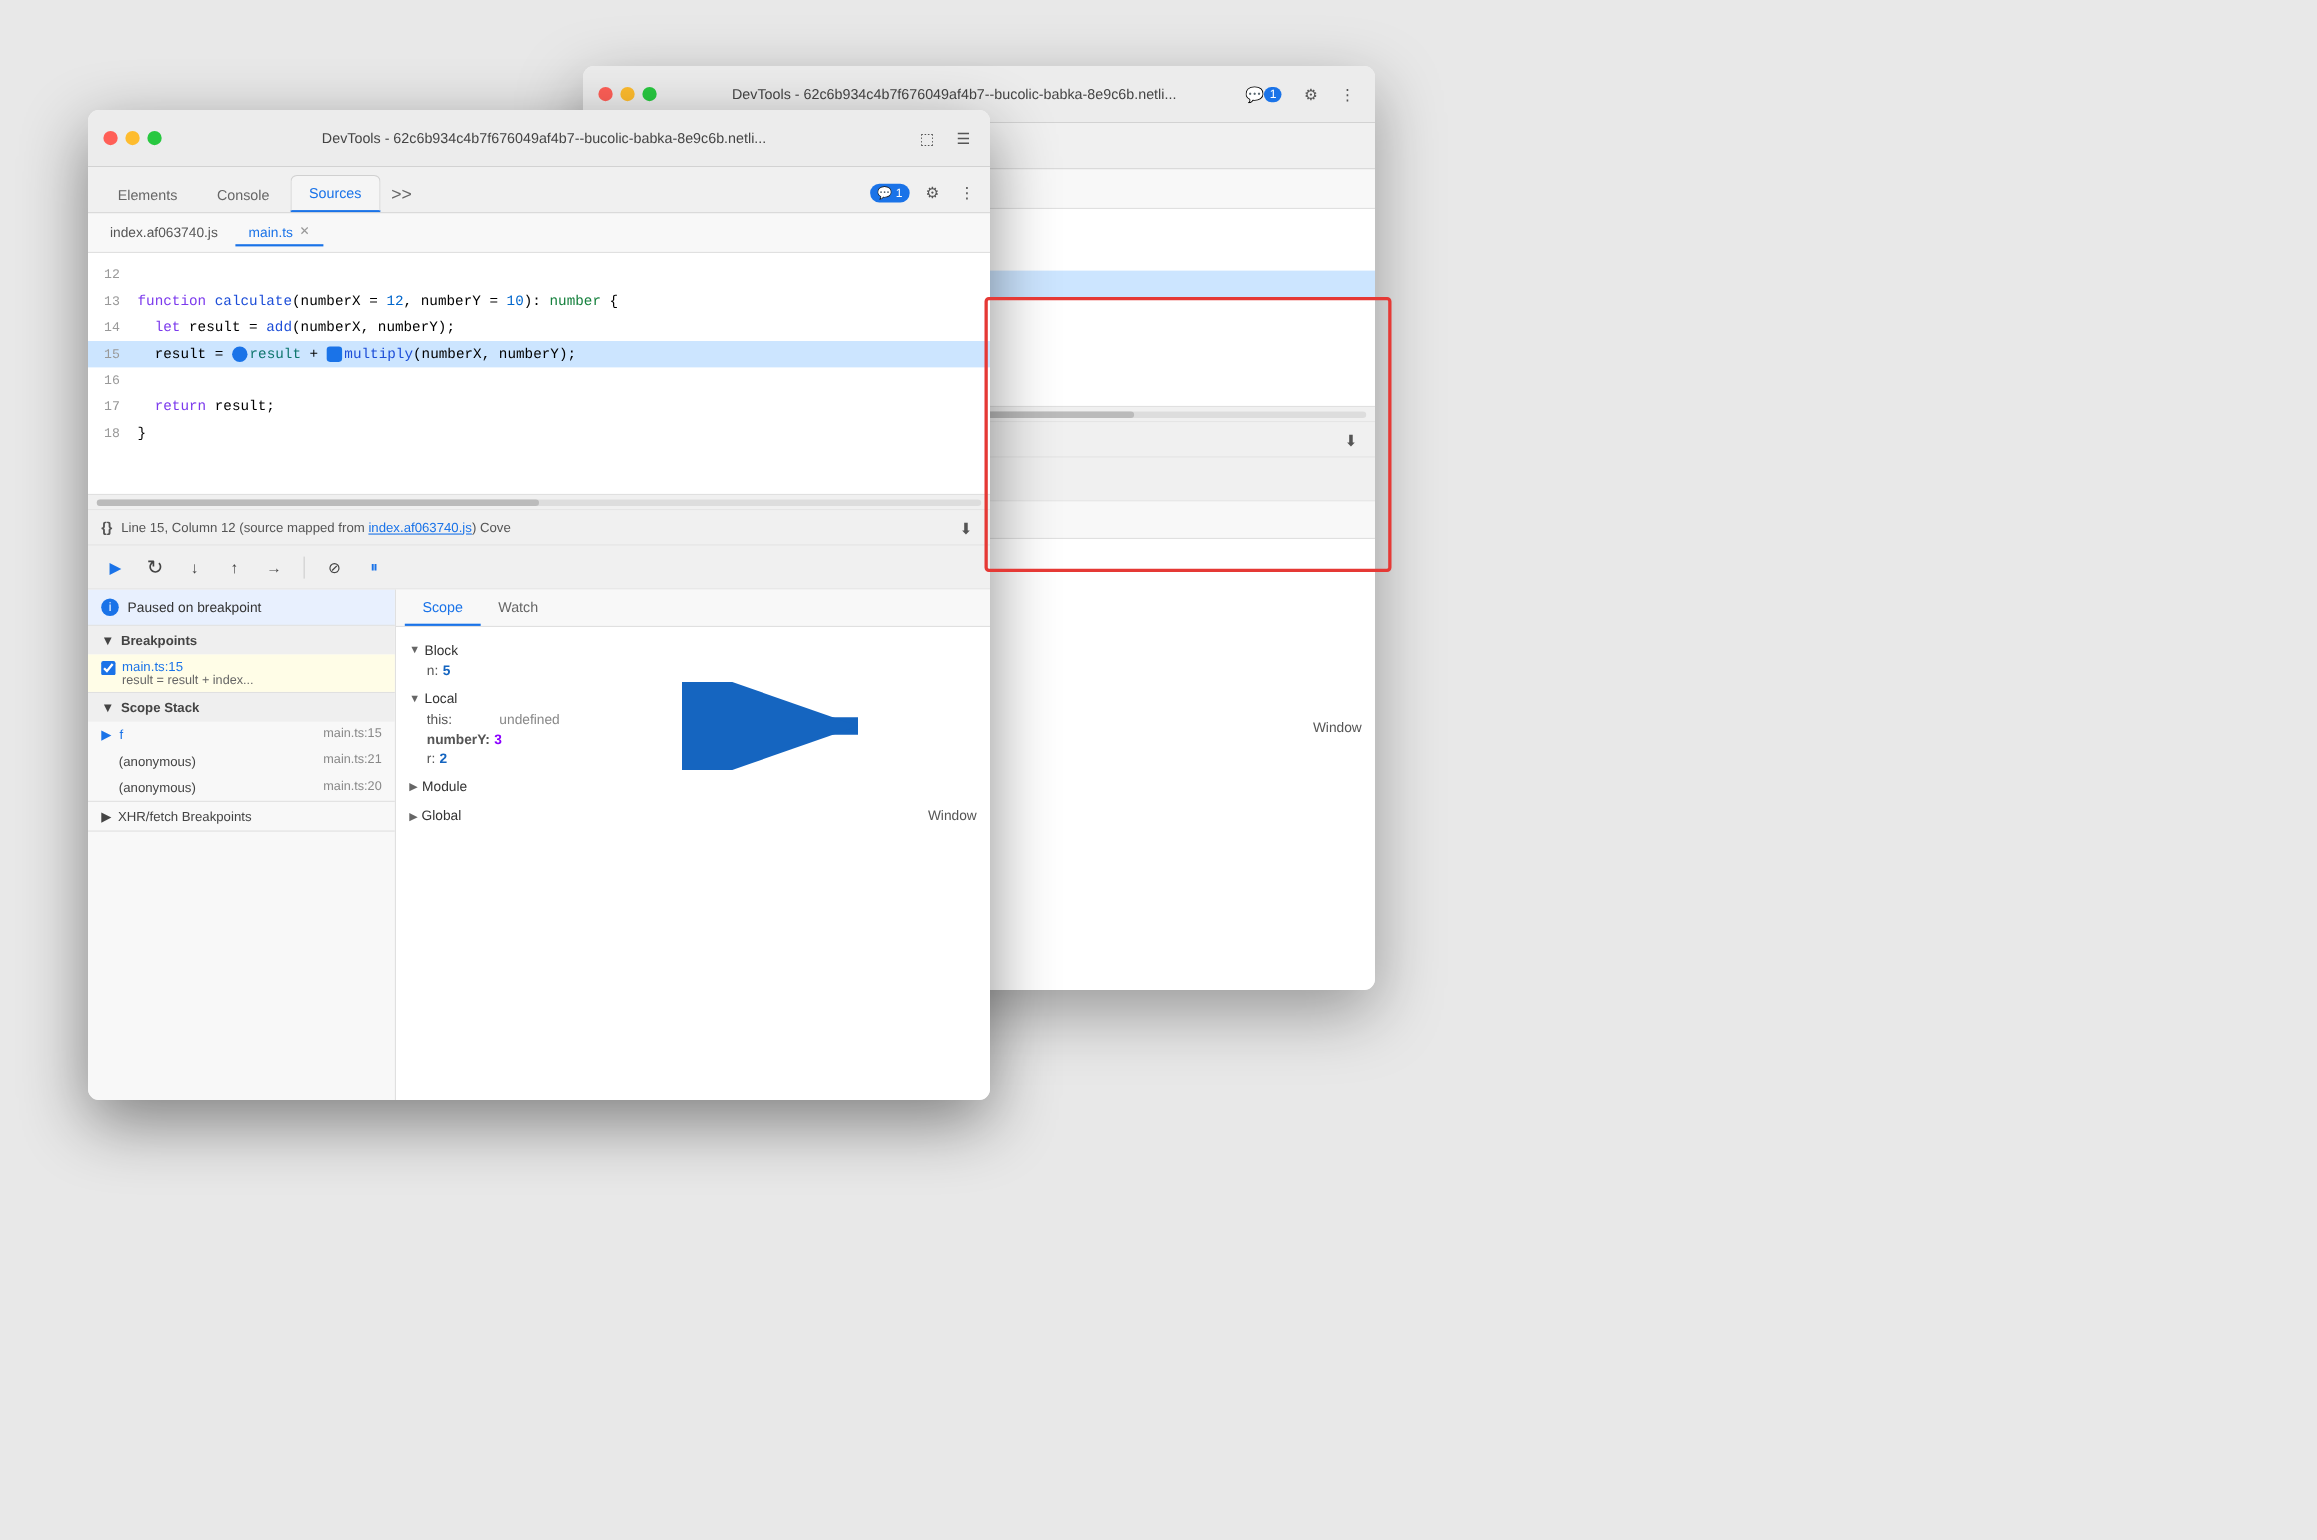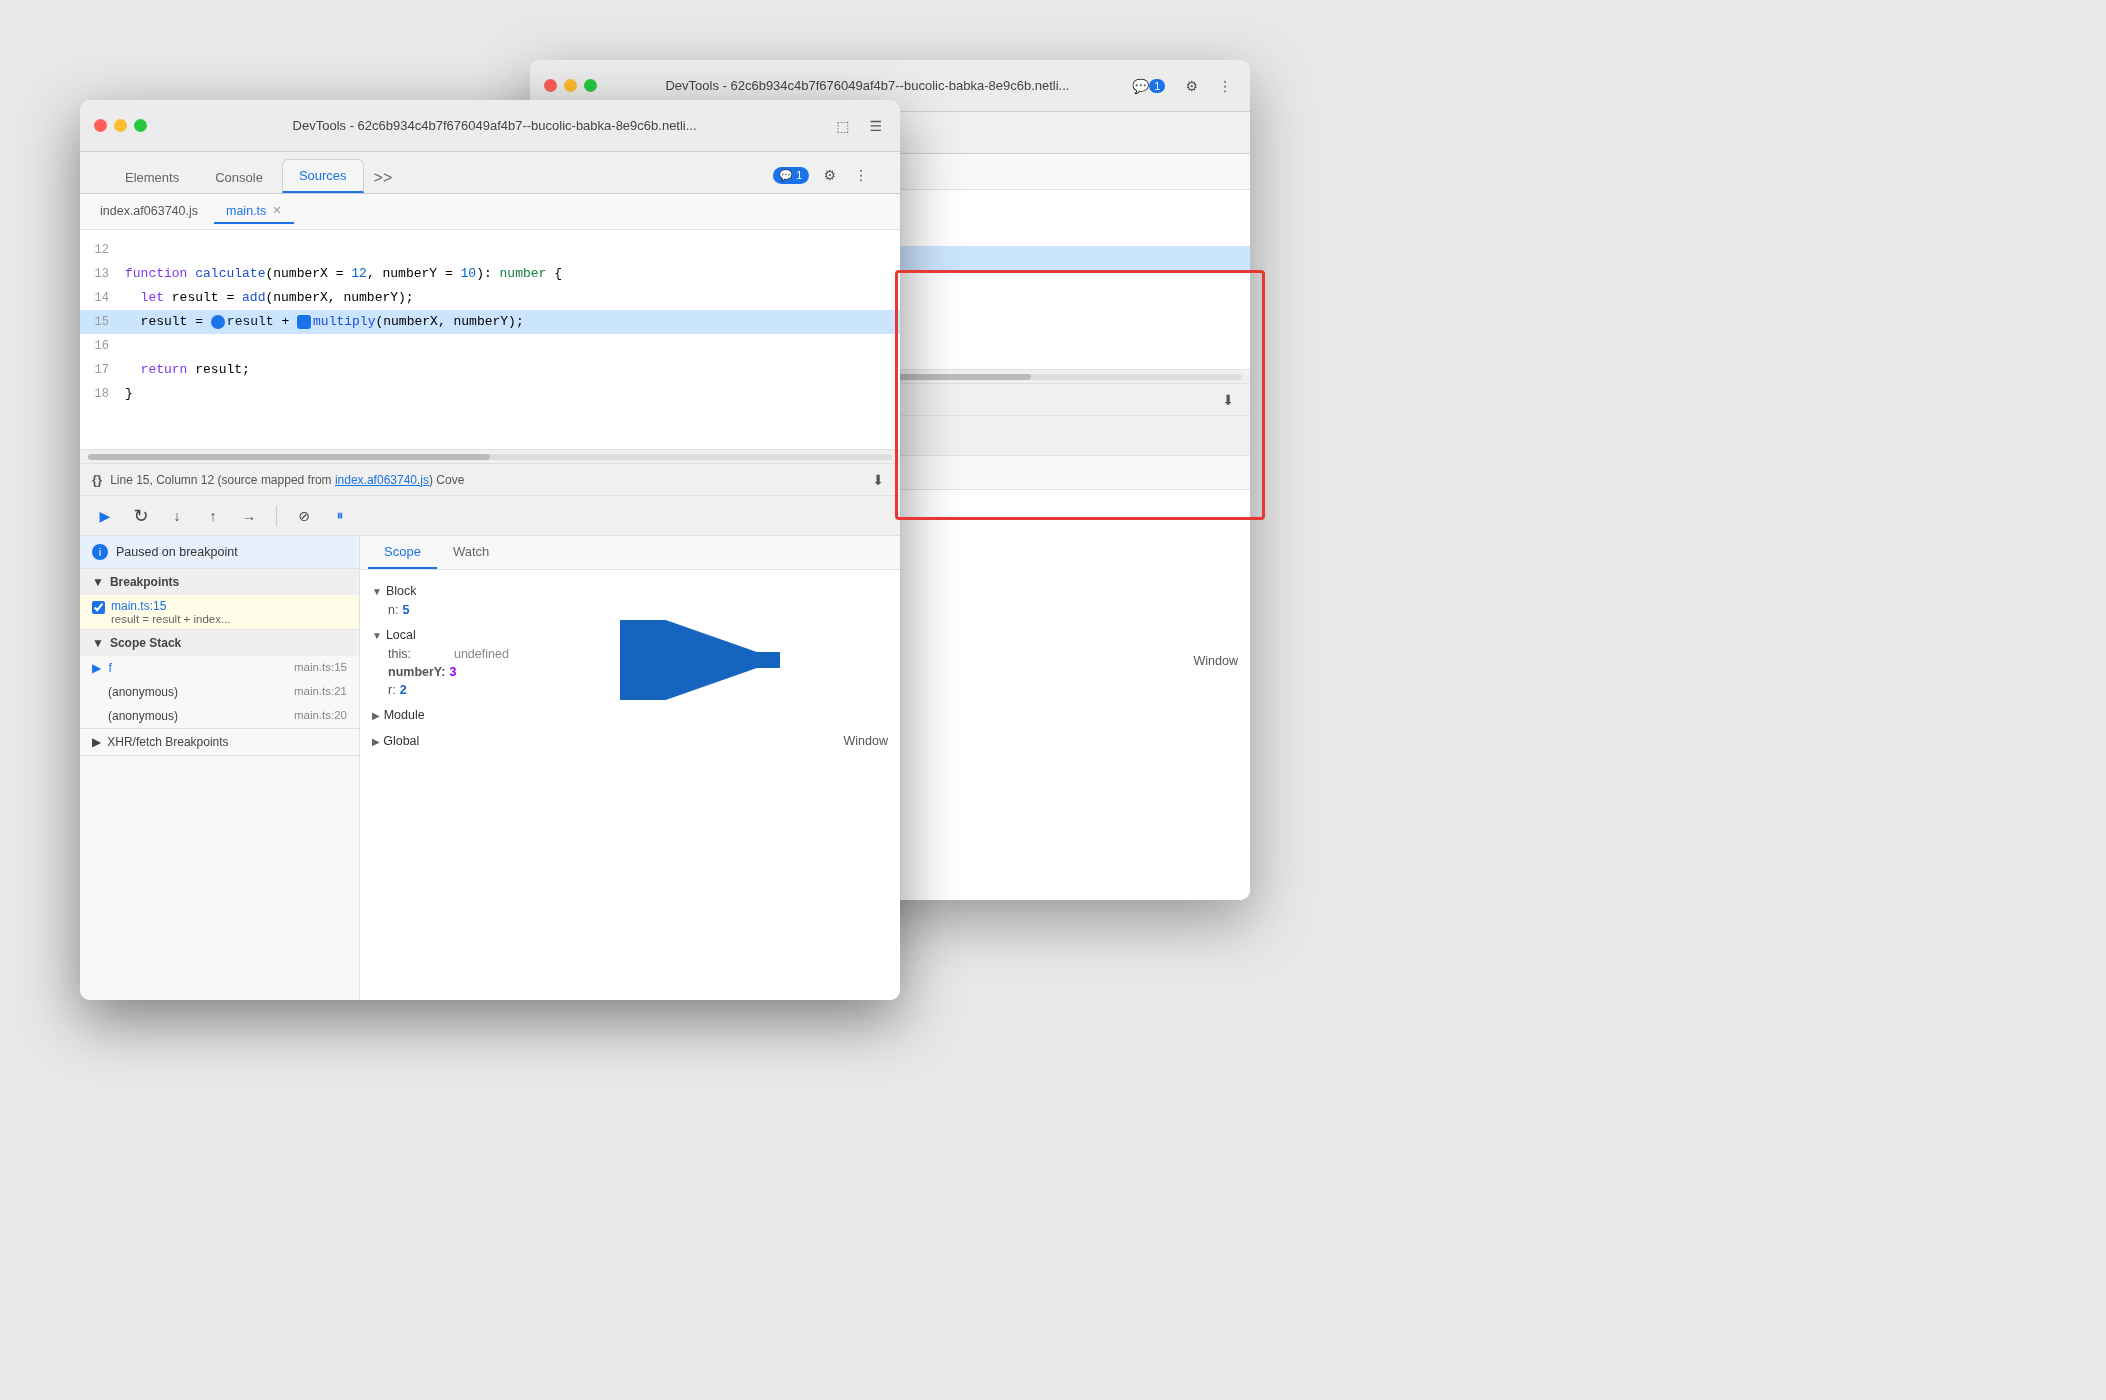--- a/index.html
+++ b/index.html
@@ -77,21 +77,21 @@
       gap: 12px;
     }
 
     
     .tab-bar {
       background: #f0f0f0;
       border-bottom: 1px solid #d0d0d0;
       height: 42px;
       display: flex;
       align-items: flex-end;
-      padding: 0 28px;
+      padding: 0 10px;
       gap: 2px;
     }
 
     .tab {
       padding: 8px 16px;
       font-size: 13px;
       color: #666;
       cursor: pointer;
       border-radius: 6px 6px 0 0;
       border: 1px solid transparent;
@@ -675,21 +675,21 @@
     <div class="code-line">
       <span class="line-num">13</span>
       <span class="code-content"><span class="kw">function</span> <span class="fn">calculate</span>(numberX = <span class="num">12</span>, numberY = <span class="num">10</span>): <span class="type">number</span> {</span>
     </div>
     <div class="code-line">
       <span class="line-num">14</span>
       <span class="code-content">  <span class="kw">let</span> result = <span class="fn">add</span>(numberX, numberY);</span>
     </div>
     <div class="code-line highlighted">
       <span class="line-num">15</span>
-      <span class="code-content">  result = <span class="breakpoint-dot"></span><span style="color:#0f172a;">result</span> + <span class="logpoint-marker"></span><span class="fn">multiply</span>(numberX, numberY);</span>
+      <span class="code-content">  result = <span class="breakpoint-dot"></span><span style="color:#0f766e;">result</span> + <span class="logpoint-marker"></span><span class="fn">multiply</span>(numberX, numberY);</span>
     </div>
     <div class="code-line">
       <span class="line-num">16</span>
       <span class="code-content"></span>
     </div>
     <div class="code-line">
       <span class="line-num">17</span>
       <span class="code-content">  <span class="kw">return</span> result;</span>
     </div>
     <div class="code-line">

